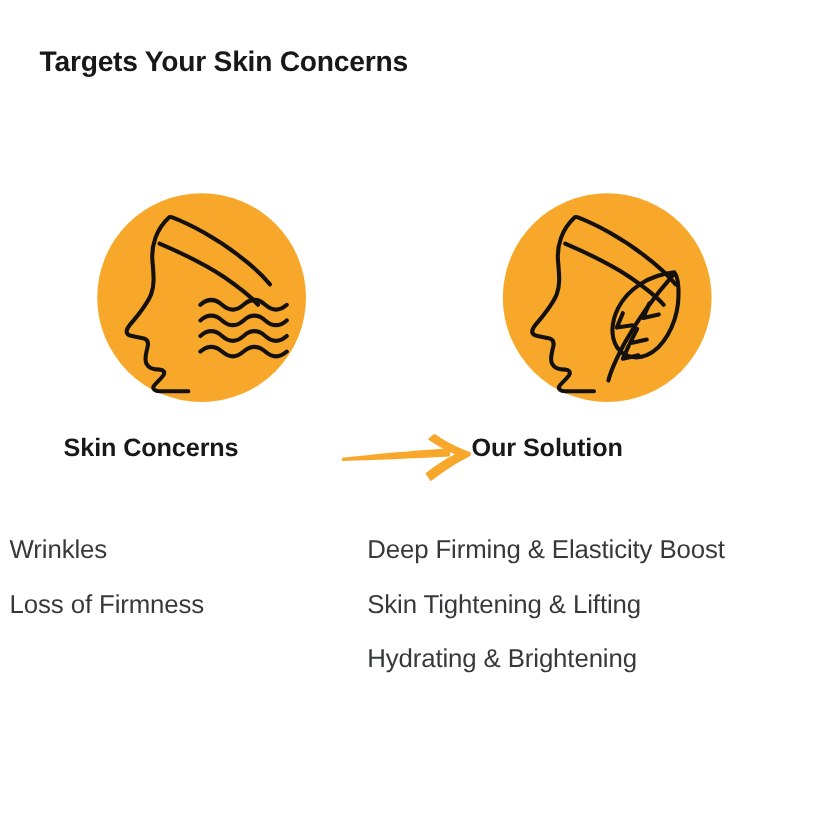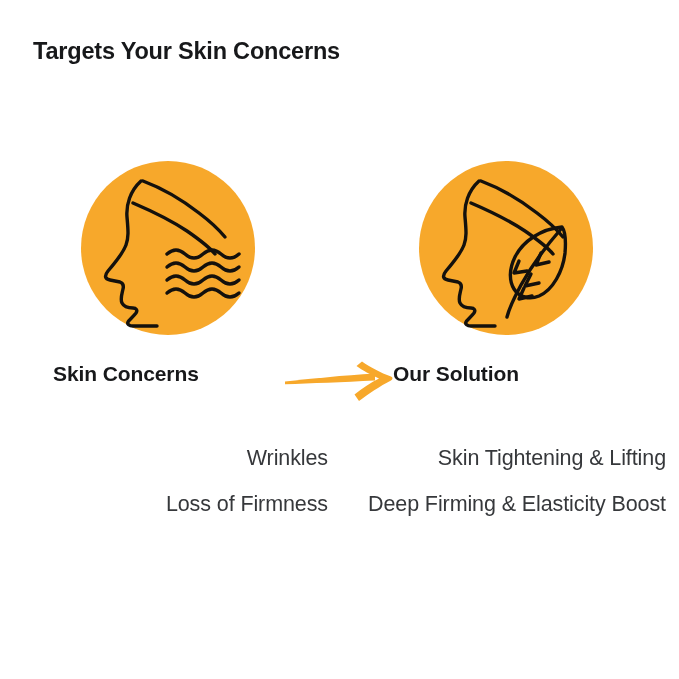--- a/index.html
+++ b/index.html
@@ -70,21 +70,21 @@
   .arrow-wrap svg { display: block; width: 100%; height: 100%; }
 
   
   .list {
     position: absolute;
     top: 436px;
   }
   .list.left  { left: 8px;   width: 320px; }
   .list.right { left: 306px; width: 360px; }
   .list-item {
-    text-align: right;
+    text-align: left;
     font-size: 21.5px;
     font-weight: 400;
     color: #36383b;
     line-height: 45.5px;
     letter-spacing: -0.1px;
     white-space: nowrap;
   }
 </style>
 </head>
 <body>
@@ -178,17 +178,18 @@
                C 88 17, 79 12, 73.5 8 Z" fill="#F7A82B"></path>
     </svg>
   </div>
 
   <div class="list left">
     <div class="list-item">Wrinkles</div>
     <div class="list-item">Loss of Firmness</div>
   </div>
 
   <div class="list right">
+    <div class="list-item">Deep Firming &amp; Elasticity Boost</div>
     <div class="list-item">Skin Tightening &amp; Lifting</div>
-    <div class="list-item">Deep Firming &amp; Elasticity Boost</div>
+    <div class="list-item">Hydrating &amp; Brightening</div>
   </div>
 
 </div>
 
 </body></html>

